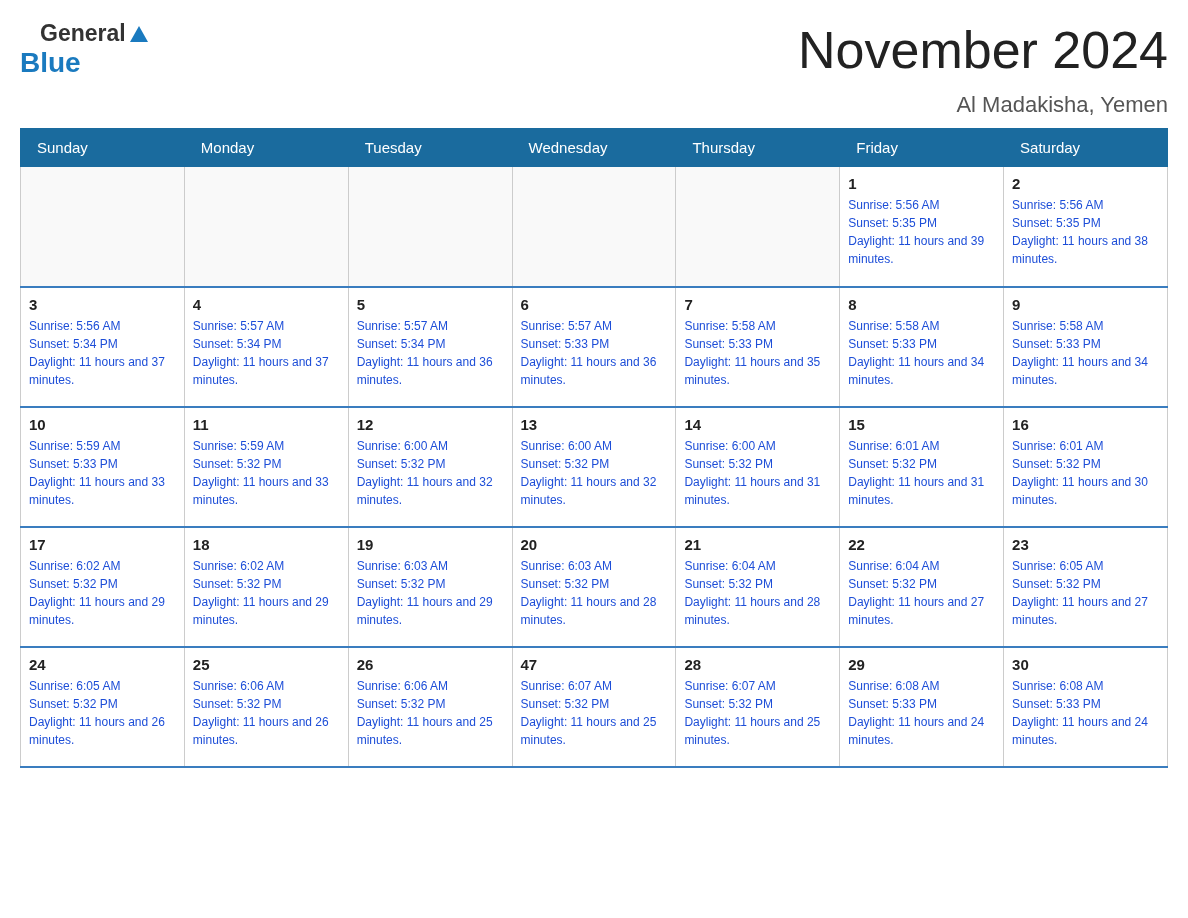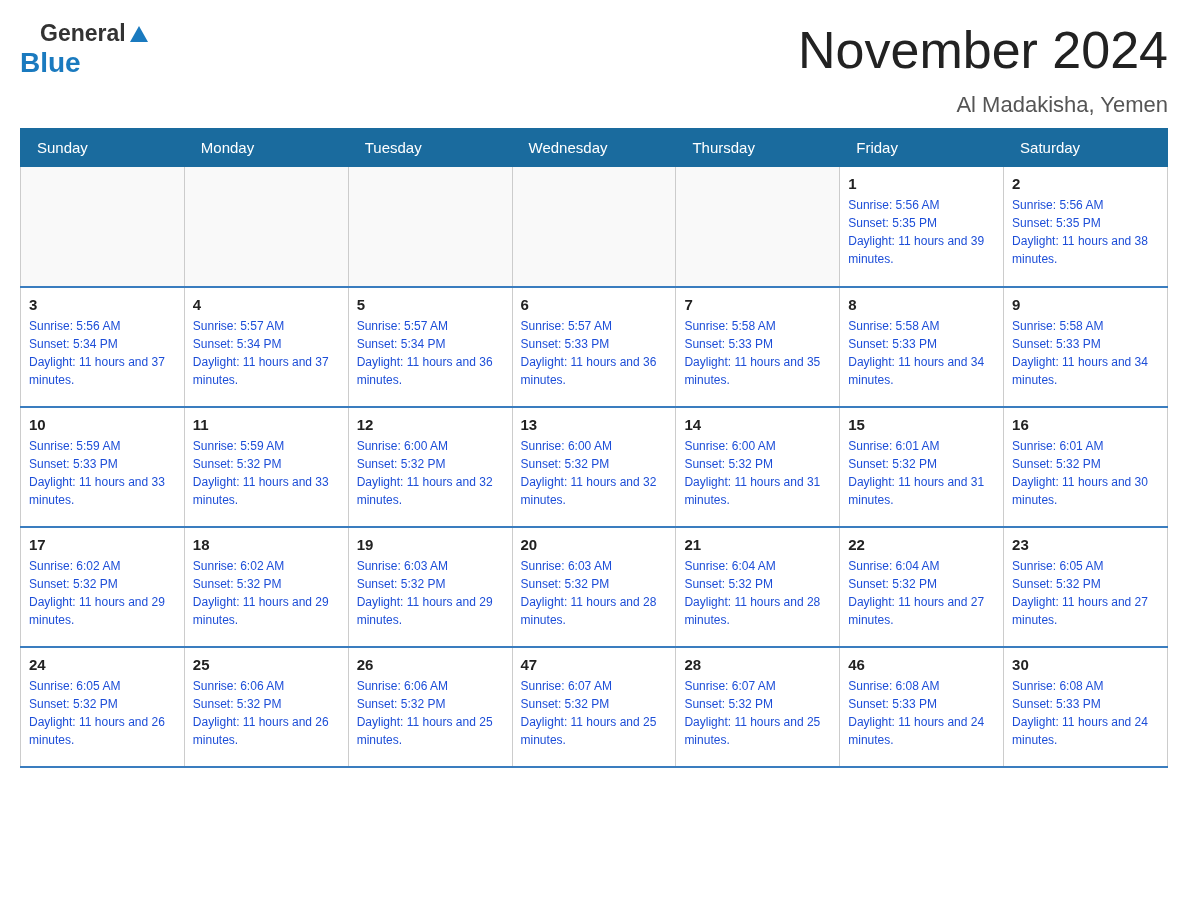--- a/index.html
+++ b/index.html
@@ -299,21 +299,21 @@
 Sunset: 5:32 PM
 Daylight: 11 hours and 25 minutes.</div>
         </td>
         <td>
           <span class="day-number">28</span>
           <div class="day-info" style="white-space: pre-line;">Sunrise: 6:07 AM
 Sunset: 5:32 PM
 Daylight: 11 hours and 25 minutes.</div>
         </td>
         <td>
-          <span class="day-number">46</span>
+          <span class="day-number">29</span>
           <div class="day-info" style="white-space: pre-line;">Sunrise: 6:08 AM
 Sunset: 5:33 PM
 Daylight: 11 hours and 24 minutes.</div>
         </td>
         <td>
           <span class="day-number">30</span>
           <div class="day-info" style="white-space: pre-line;">Sunrise: 6:08 AM
 Sunset: 5:33 PM
 Daylight: 11 hours and 24 minutes.</div>
         </td>

